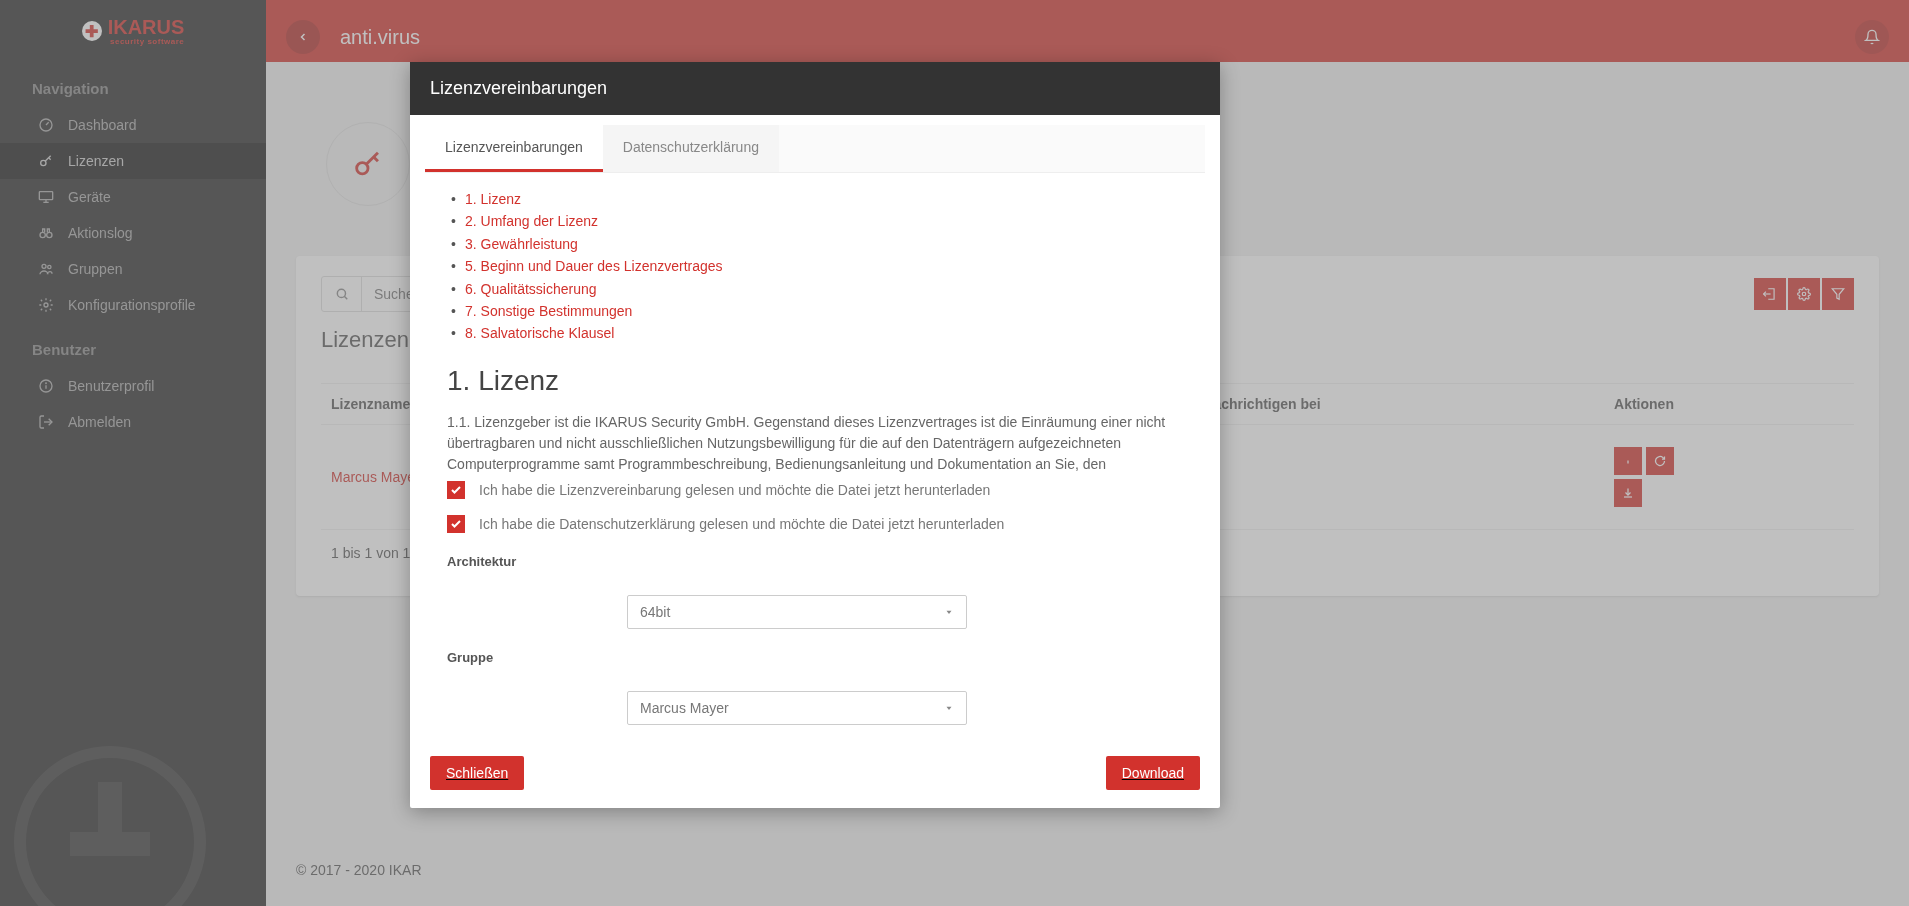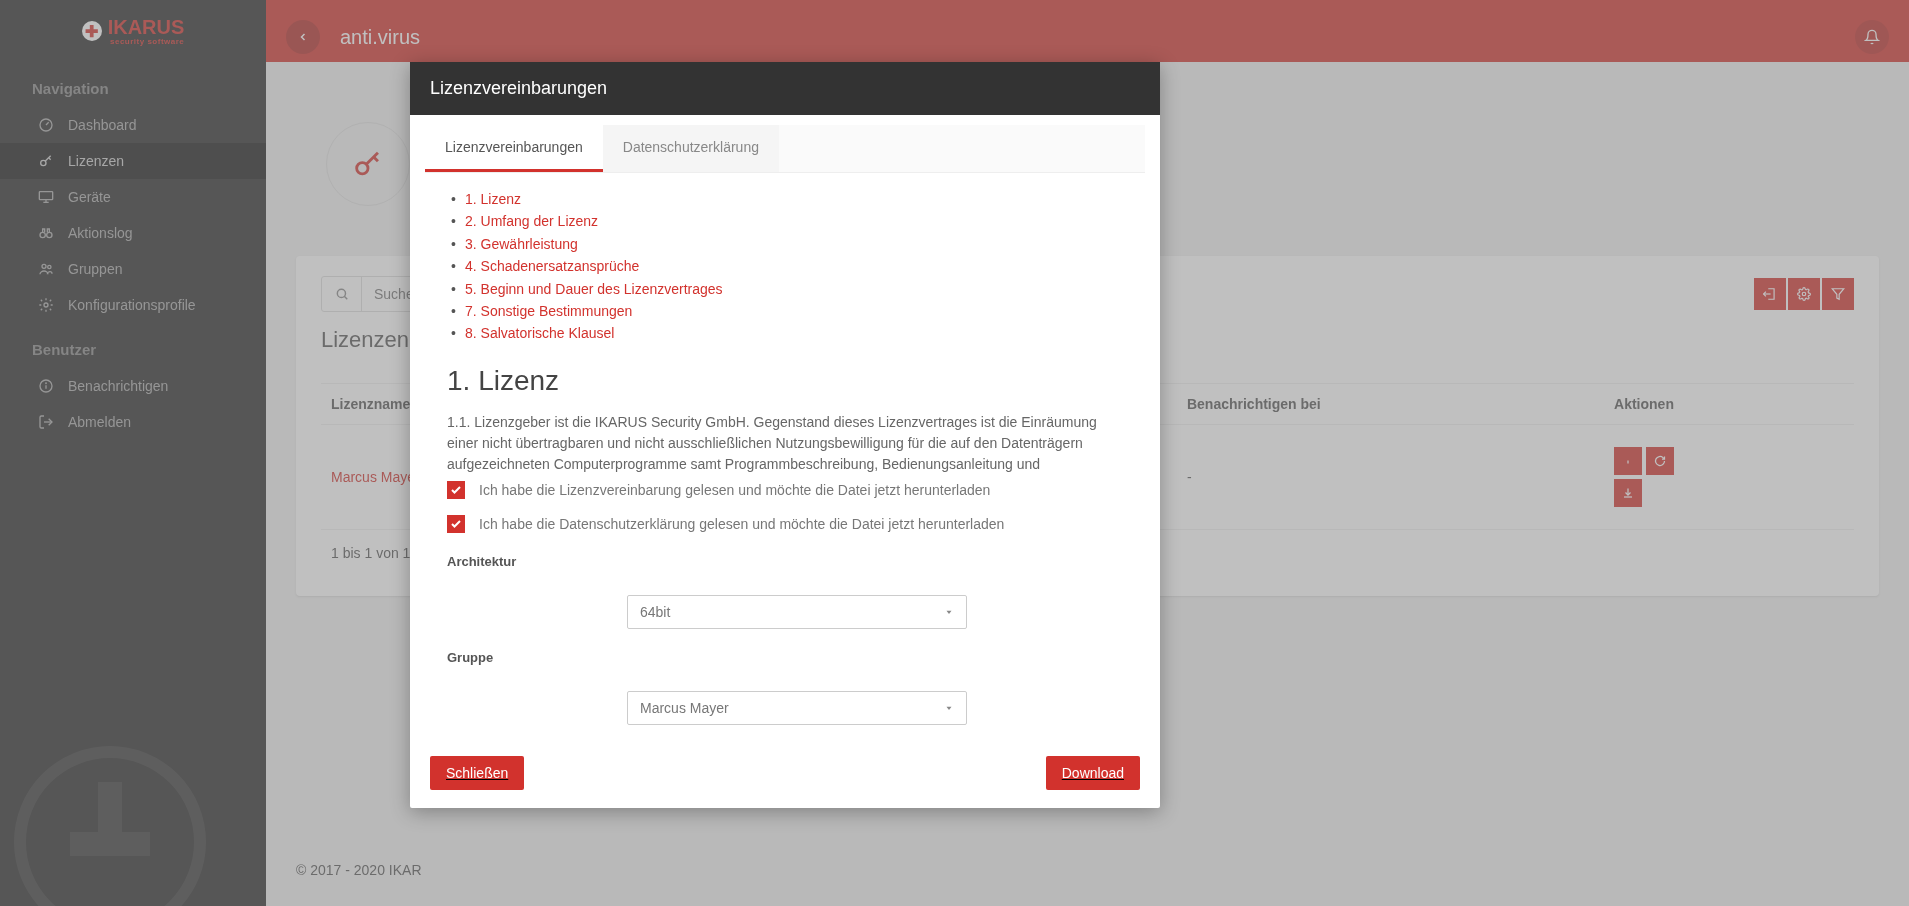--- a/index.html
+++ b/index.html
@@ -39,21 +39,21 @@
 th { text-align:left; padding:12px 10px; color:#555; font-weight:bold; border-top:1px solid #eee; border-bottom:1px solid #eee; }
 td { padding:22px 10px; border-bottom:1px solid #eee; color:#555; }
 td.lic-name { color:#d2322d; }
 .action-btns { display:flex; flex-wrap:wrap; gap:4px; max-width:70px; }
 .action-btn { width:28px; height:28px; background:#d2322d; display:flex; align-items:center; justify-content:center; cursor:pointer; color:#fff; }
 .pager-text { padding:15px 10px; color:#555; font-size:14px; }
 .footer { position:absolute; bottom:28px; left:30px; color:#555; font-size:14px;}
 
 
 .overlay { position:absolute; inset:0; background:rgba(130,130,130,0.5); z-index:50; }
-.modal { position:absolute; left:410px; top:62px; width:750px; background:#fff; z-index:60; border-radius:2px; box-shadow:0 4px 20px rgba(0,0,0,0.3); }
+.modal { position:absolute; left:410px; top:62px; width:810px; background:#fff; z-index:60; border-radius:2px; box-shadow:0 4px 20px rgba(0,0,0,0.3); }
 .modal-head { background:#333; color:#fff; padding:16px 20px; font-size:18px; }
 .modal-body { padding:0; }
 .tabs { display:flex; border-bottom:1px solid #eee; background:#fafafa; margin:10px 15px 0; }
 .tab { padding:14px 20px; color:#888; cursor:pointer; font-size:14px; background:#f5f5f5; }
 .tab.active { background:#fff; color:#555; border-bottom:3px solid #d2322d; }
 .scroll-area { height:300px; overflow-y:scroll; padding:15px 22px; margin:0 15px; }
 .toc { list-style:none; margin-bottom:20px; }
 .toc li { color:#d2322d; font-size:14px; line-height:1.6; cursor:pointer; padding-left:18px; position:relative; }
 .toc li::before { content:"•"; position:absolute; left:4px; color:#555; }
 .h1 { font-size:28px; color:#444; margin:10px 0 15px; font-weight:400; }
@@ -148,21 +148,21 @@
   <div class="nav-section-title">Benutzer</div>
   <div id="nav2">
       <div class="nav-item">
         <span class="icn">
           <svg width="16" height="16" viewBox="0 0 24 24" fill="none" stroke="currentColor" stroke-width="2">
             <circle cx="12" cy="12" r="9"></circle>
             <line x1="12" y1="11" x2="12" y2="16"></line>
             <circle cx="12" cy="8" r="0.5" fill="currentColor"></circle>
           </svg>
         </span>
-        <span>Benachrichtigen</span>
+        <span>Benutzerprofil</span>
       </div>
       <div class="nav-item">
         <span class="icn">
           <svg width="16" height="16" viewBox="0 0 24 24" fill="none" stroke="currentColor" stroke-width="2">
             <path d="M9 21H5a2 2 0 0 1-2-2V5a2 2 0 0 1 2-2h4"></path>
             <polyline points="16 17 21 12 16 7"></polyline>
             <line x1="21" y1="12" x2="9" y2="12"></line>
           </svg>
         </span>
         <span>Abmelden</span>
@@ -295,22 +295,22 @@
   <div class="modal-body">
     <div class="tabs">
       <div class="tab active">Lizenzvereinbarungen</div>
       <div class="tab">Datenschutzerklärung</div>
     </div>
     <div class="scroll-area">
       <ul class="toc" id="toc">
           <li>1. Lizenz</li>
           <li>2. Umfang der Lizenz</li>
           <li>3. Gewährleistung</li>
-          <li>4. Schadenersatzansprüche</li>
           <li>5. Beginn und Dauer des Lizenzvertrages</li>
+          <li>6. Qualitätssicherung</li>
           <li>7. Sonstige Bestimmungen</li>
           <li>8. Salvatorische Klausel</li>
         </ul>
       <div class="h1">1. Lizenz</div>
       <p class="para">1.1. Lizenzgeber ist die IKARUS Security GmbH. Gegenstand dieses Lizenzvertrages ist die Einräumung einer nicht übertragbaren und nicht ausschließlichen Nutzungsbewilligung für die auf den Datenträgern aufgezeichneten Computerprogramme samt Programmbeschreibung, Bedienungsanleitung und Dokumentation an Sie, den Lizenznehmer.</p>
 
     </div>
     <div class="check-row">
       <div class="chk">
           <svg width="12" height="12" viewBox="0 0 24 24" fill="none" stroke="#fff" stroke-width="4">

